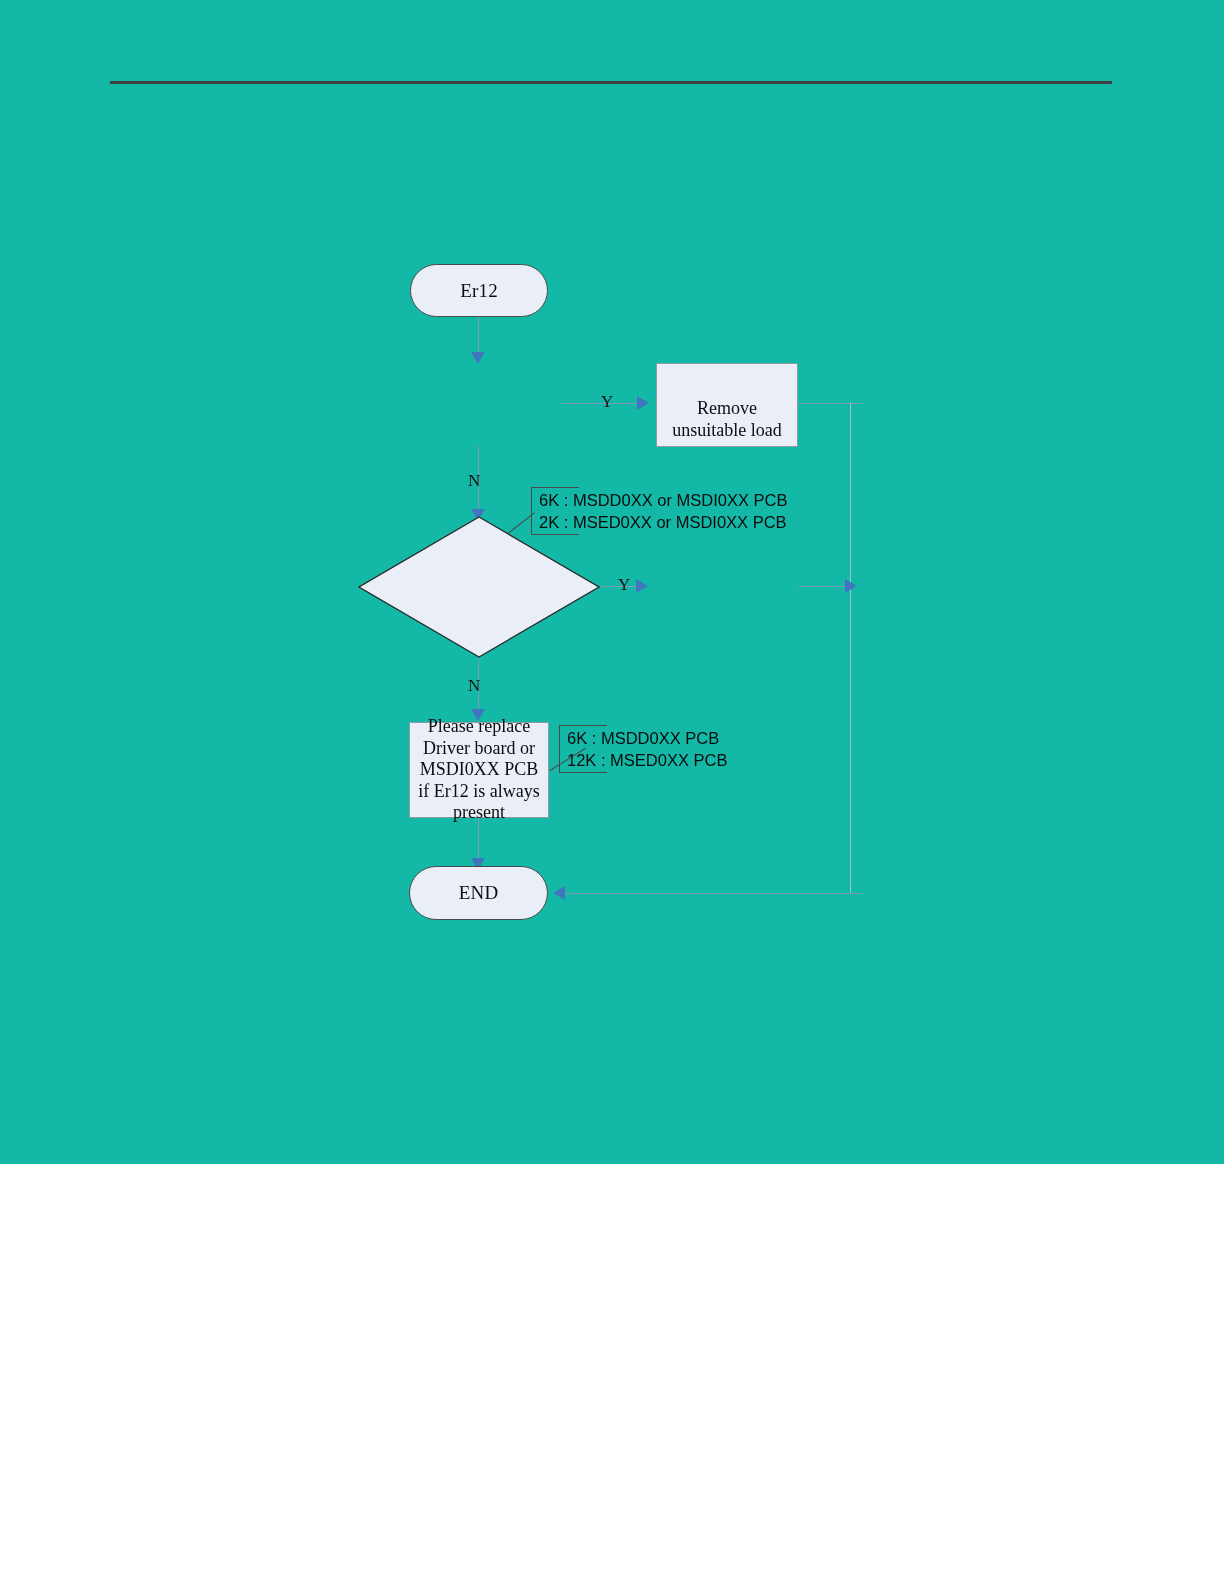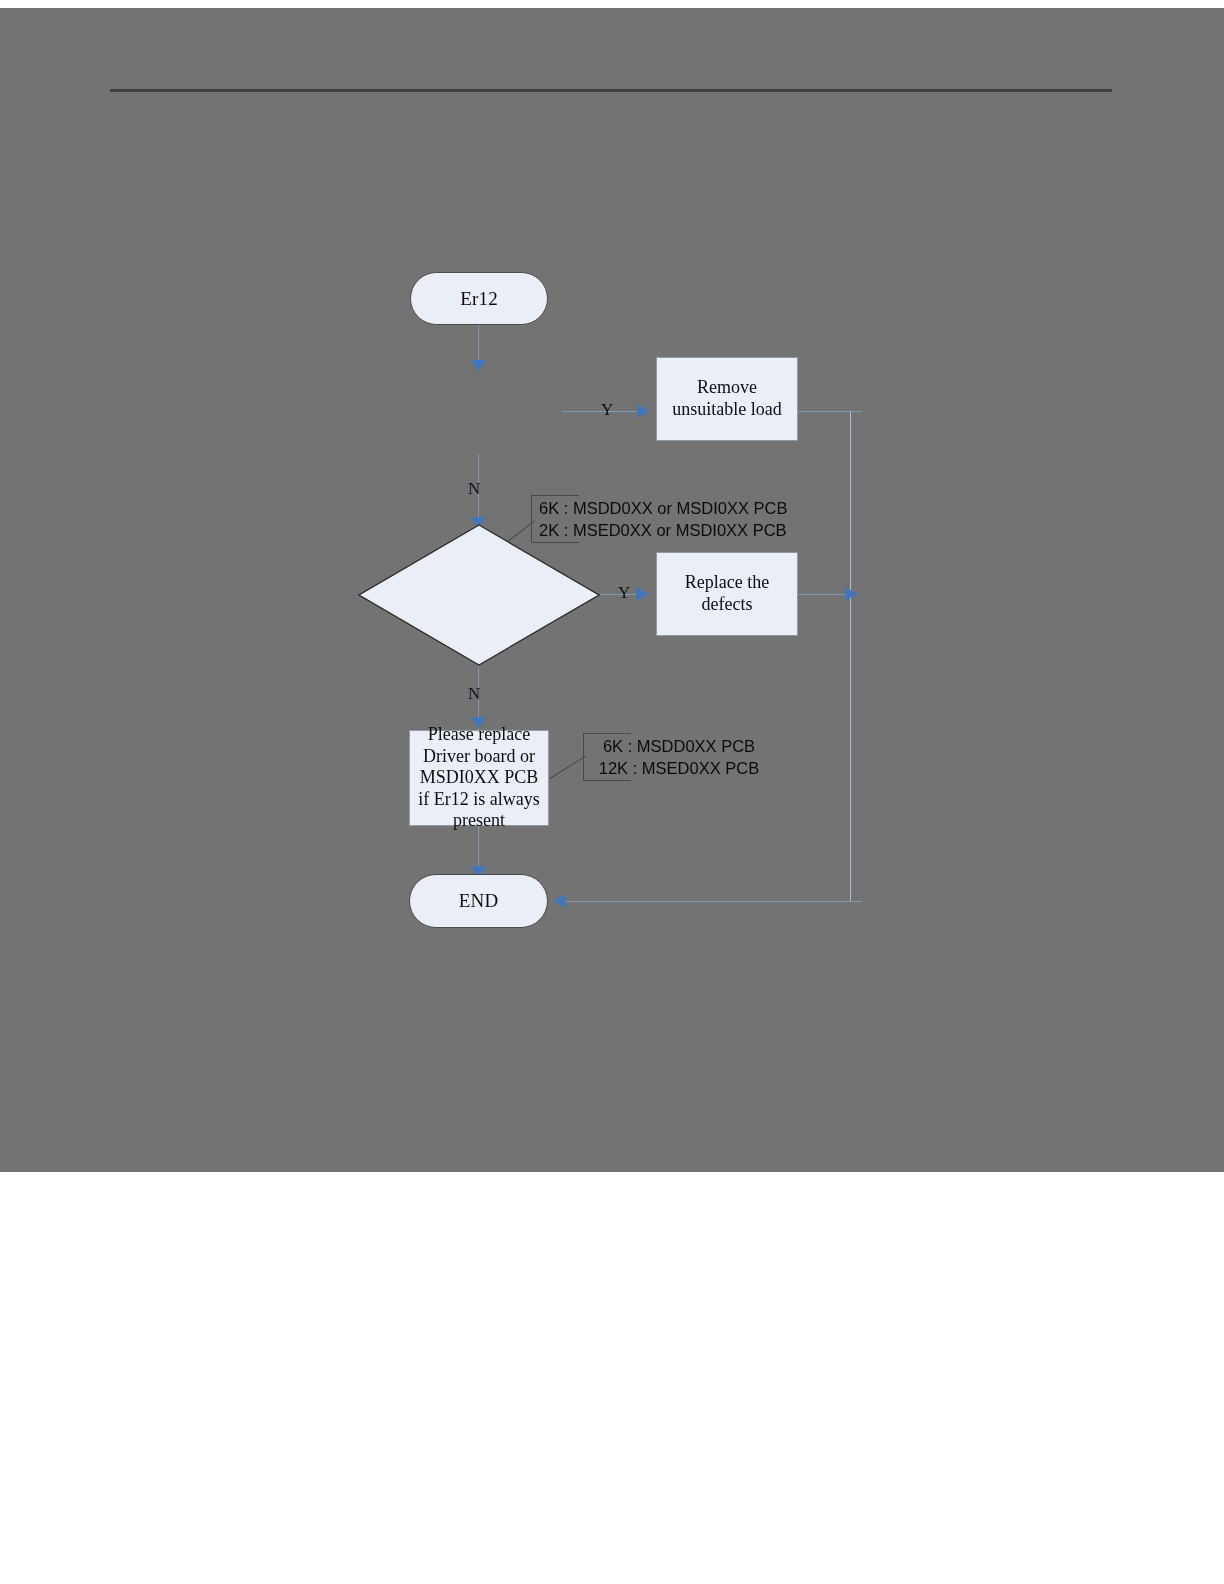--- a/index.html
+++ b/index.html
@@ -9,23 +9,22 @@
     background: #ffffff;
   }
   body {
     font-family: "Liberation Serif", "DejaVu Serif", serif;
     color: #000000;
   }
   #page {
     position: relative;
     width: 1224px;
     height: 1164px;
-    background: #737373;
+    background: #14b8a6;
     overflow: hidden;
-    margin-top: 8px;
   }
 
   
   .rule {
     position: absolute;
     background: #3f3f3f;
     height: 3px;
   }
   #header-rule { left: 110px; top: 81px;  width: 1002px; }
   #footer-rule { left: 110px; top: 1496px; width: 1002px; }
@@ -156,21 +155,21 @@
   </div>
 
   <div class="conn v" style="left:478px; top:317px; height:40px;"></div>
   <div class="arrow down" style="left:471px; top:352px;"></div>
 
 
   <div class="conn h" style="left:562px; top:403px; width:74px;"></div>
   <div class="arrow right" style="left:637px; top:396px;"></div>
   <div class="branch-label" style="left:601px; top:392px;">Y</div>
 
-  <div class="process shape" style="left:656px; top:349px; width:142px; height:84px;">
+  <div class="process shape" style="left:656px; top:363px; width:142px; height:84px;align-items:flex-end;">
     <span class="inner">Remove unsuitable load</span>
   </div>
 
   <div class="conn h" style="left:798px; top:403px; width:64px;"></div>
 
   <div class="conn v" style="left:850px; top:403px; height:490px; background:#a9bed2;"></div>
 
   <div class="conn v" style="left:478px; top:446px; height:70px;"></div>
   <div class="arrow down" style="left:471px; top:509px;"></div>
   <div class="branch-label" style="left:468px; top:471px;">N</div>
@@ -187,37 +186,34 @@
   <div class="shape decision" style="left:358px; top:516px; width:242px; height:142px;">
     <svg viewBox="0 0 242 142" preserveAspectRatio="none">
       <polygon points="121,1 241,71 121,141 1,71" fill="#eaeff7" stroke="#2b2b2b" stroke-width="1.3"></polygon>
     </svg>
   </div>
 
   <div class="conn h" style="left:600px; top:586px; width:36px;"></div>
   <div class="arrow right" style="left:636px; top:579px;"></div>
   <div class="branch-label" style="left:618px; top:575px;">Y</div>
 
-  <div class="process shape" style="left:656px; top:544px; width:142px; height:84px;">
-    <span class="inner">Replace the defects</span>
-  </div>
 
   <div class="conn h" style="left:798px; top:586px; width:48px;"></div>
   <div class="arrow right" style="left:845px; top:579px;"></div>
 
   <div class="conn v" style="left:478px; top:658px; height:64px;"></div>
   <div class="arrow down" style="left:471px; top:709px;"></div>
   <div class="branch-label" style="left:468px; top:676px;">N</div>
 
   <div class="process shape" style="left:409px; top:722px; width:140px; height:96px; line-height:1.2;">
     <span class="inner">Please replace Driver board or MSDI0XX PCB if Er12 is always present</span>
   </div>
 
   <div class="leader" style="left:550px; top:770px; width:42px; transform:rotate(-32deg);"></div>
-  <div class="callout" style="left:583px; top:725px; width:176px; height:42px;text-align:center;">
+  <div class="callout" style="left:559px; top:725px; width:176px; height:42px;">
     <span class="cbox-line cl-left"></span>
     <span class="cbox-line cl-top"></span>
     <span class="cbox-line cl-bot"></span>
     <div class="ctext">6K : MSDD0XX PCB</div>
     <div class="ctext">12K : MSED0XX PCB</div>
   </div>
 
   <div class="conn v" style="left:478px; top:818px; height:48px;"></div>
   <div class="arrow down" style="left:471px; top:858px;"></div>
 

